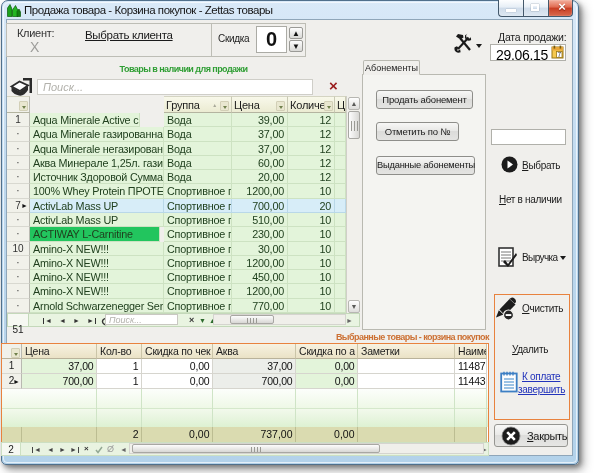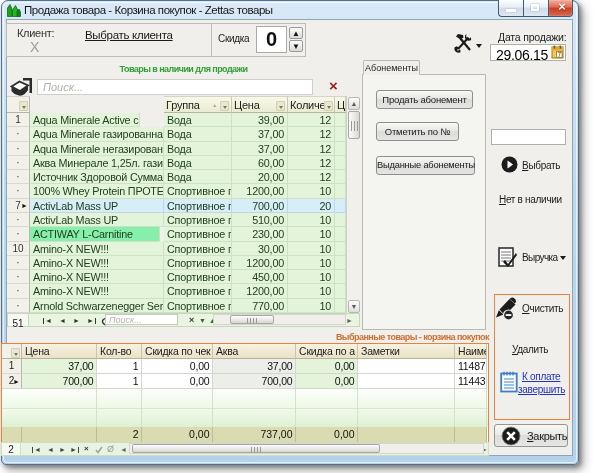--- a/index.html
+++ b/index.html
@@ -35,21 +35,21 @@
 .sbtn { position:absolute; left:1px; width:12px; height:13px; background:linear-gradient(#fefefe,#dedddb); border:1px solid #b7b6b2; border-radius:2px; color:#5a5a58; font-size:7px; text-align:center; line-height:11px;}
 #vthumb { position:absolute; left:1px; top:15px; width:12px; height:28px; background:linear-gradient(90deg,#fdfdfd,#d8d7d4); border:1px solid #a8a7a3; border-radius:2px; }
 
 #nav1 { position:absolute; left:7px; top:313px; width:353px; height:14px; background:#e9f4e1; border:1px solid #c4d8ba; font-size:9px; color:#3d5c38; }
 .navico { position:absolute; top:3px; font-size:7px; color:#333; line-height:8px;}
 .navico.nv2 { color:#444; font-size:7px; }
 .navico .bar { position:absolute; left:-2px; top:0.5px; width:1px; height:6px; background:currentColor; }
 .navico .bar.r { left:auto; right:-2px; }
 .grip { position:absolute; left:2px; top:9px; width:8px; height:10px; background:repeating-linear-gradient(90deg,#9a9a94 0,#9a9a94 1px,transparent 1px,transparent 3px); }
 .grip.h { left:50%; margin-left:-5px; top:2px; width:10px; height:5px; }
-#nav1 .cnt { position:absolute; left:0px; top:0px; width:21px; height:12px; border-right:1px solid #c4d8ba; background:#f6f8f2; text-align:center; font-size:10px; color:#222; padding-top:4px; }
+#nav1 .cnt { position:absolute; left:0px; top:0px; width:21px; height:12px; border-right:1px solid #c4d8ba; background:#f6f8f2; text-align:center; font-size:10px; color:#222; padding-top:10px; }
 #nsrch { position:absolute; left:105px; top:314px; width:73px; height:11px; background:#fff; border:1px solid #c9c8c2; font-style:italic; color:#b3b2ac; font-size:9px; padding-left:3px; }
 #hsb1 { position:absolute; left:213px; top:314px; width:133px; height:11px; background:#f0efea; border:1px solid #d5d4cf; }
 #hsb1 .th { position:absolute; left:16px; top:0px; width:44px; height:9px; background:linear-gradient(#fdfdfd,#d8d7d4); border:1px solid #a8a7a3; border-radius:2px; }
 
 #split { position:absolute; left:236px; top:328px; width:16px; height:3px; background:radial-gradient(circle 1px at 2px 1px,#9a9a94 60%,transparent 61%) 0 0/4px 3px repeat-x; }
 
 #cart { position:absolute; left:1px; top:343px; width:488px; height:100px; border:1px solid #e8823e; background:#fff; }
 .chcell { position:absolute; top:344px; height:15px; background:linear-gradient(#f7f2e1,#eae2c6); border-right:1px solid #cbc5a8; border-bottom:1px solid #b9b29a; font-size:10.5px; color:#1c1c1c; padding:1px 0 0 3px; letter-spacing:-0.2px; overflow:hidden; white-space:nowrap;}
 .chrn { position:absolute; left:2px; top:344px; width:20px; height:15px; background:#f1f1ea; border-right:1px solid #b9b9b1; border-bottom:1px solid #b9b29a; }
 .ccell { position:absolute; height:15px; font-size:10.5px; color:#101010; letter-spacing:-0.2px; padding:1px 0 0 3px; border-right:1px solid #d6d5ce; border-bottom:1px solid #d6d5ce; overflow:hidden; white-space:nowrap;}
@@ -168,21 +168,21 @@
 <div class="cell num" style="left:232px;width:56px;top:198.71px;background:#d7edf8;color:#20401e;border-color:#b9d8e8">700,00</div>
 <div class="cell num" style="left:288px;width:47px;top:198.71px;background:#d7edf8;color:#20401e;border-color:#b9d8e8">20</div>
 <div class="cell" style="left:335px;width:11px;top:198.71px;background:#d7edf8;border-color:#b9d8e8"></div>
 <div class="rncell" style="top:213.00px">·</div>
 <div class="cell" style="left:30px;width:134px;top:213.00px;background:#e3f4da;color:#20401e;border-color:#cde2c2">ActivLab Mass UP</div>
 <div class="cell" style="left:164px;width:68px;top:213.00px;background:#e3f4da;color:#20401e;border-color:#cde2c2">Спортивное п</div>
 <div class="cell num" style="left:232px;width:56px;top:213.00px;background:#e3f4da;color:#20401e;border-color:#cde2c2">510,00</div>
 <div class="cell num" style="left:288px;width:47px;top:213.00px;background:#e3f4da;color:#20401e;border-color:#cde2c2">10</div>
 <div class="cell" style="left:335px;width:11px;top:213.00px;background:#e3f4da;border-color:#cde2c2"></div>
 <div class="rncell" style="top:227.29px">·</div>
-<div class="cell" style="left:30px;width:130px;top:227.29px;background:#86efac;color:#20401e;border-color:#cde2c2">ACTIWAY L-Carnitine</div>
+<div class="cell" style="left:30px;width:130px;top:227.29px;background:#22c55e;color:#20401e;border-color:#cde2c2">ACTIWAY L-Carnitine</div>
 <div class="cell" style="left:164px;width:68px;top:227.29px;background:#e3f4da;color:#20401e;border-color:#cde2c2">Спортивное п</div>
 <div class="cell num" style="left:232px;width:56px;top:227.29px;background:#e3f4da;color:#20401e;border-color:#cde2c2">230,00</div>
 <div class="cell num" style="left:288px;width:47px;top:227.29px;background:#e3f4da;color:#20401e;border-color:#cde2c2">10</div>
 <div class="cell" style="left:335px;width:11px;top:227.29px;background:#e3f4da;border-color:#cde2c2"></div>
 <div class="rncell" style="top:241.57px">10</div>
 <div class="cell" style="left:30px;width:134px;top:241.57px;background:#e3f4da;color:#20401e;border-color:#cde2c2">Amino-X NEW!!!</div>
 <div class="cell" style="left:164px;width:68px;top:241.57px;background:#e3f4da;color:#20401e;border-color:#cde2c2">Спортивное п</div>
 <div class="cell num" style="left:232px;width:56px;top:241.57px;background:#e3f4da;color:#20401e;border-color:#cde2c2">30,00</div>
 <div class="cell num" style="left:288px;width:47px;top:241.57px;background:#e3f4da;color:#20401e;border-color:#cde2c2">10</div>
 <div class="cell" style="left:335px;width:11px;top:241.57px;background:#e3f4da;border-color:#cde2c2"></div>

